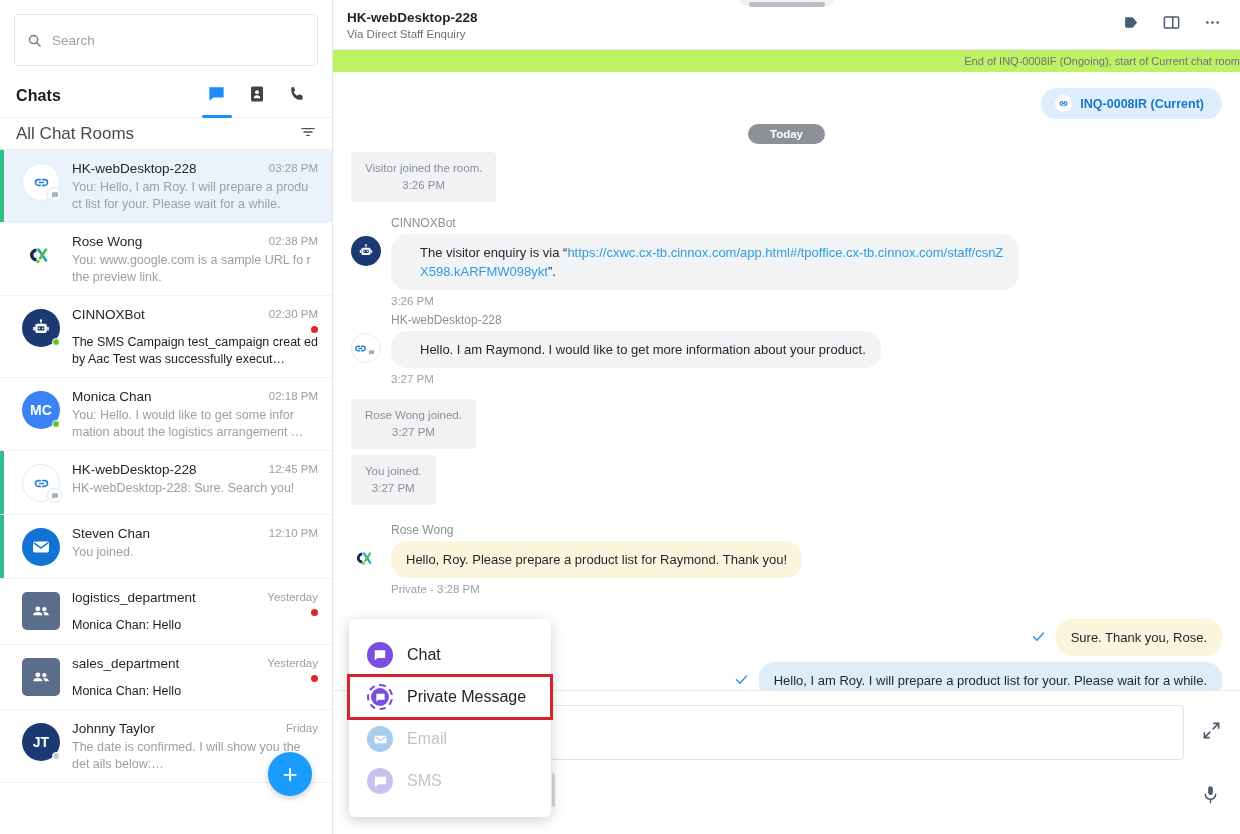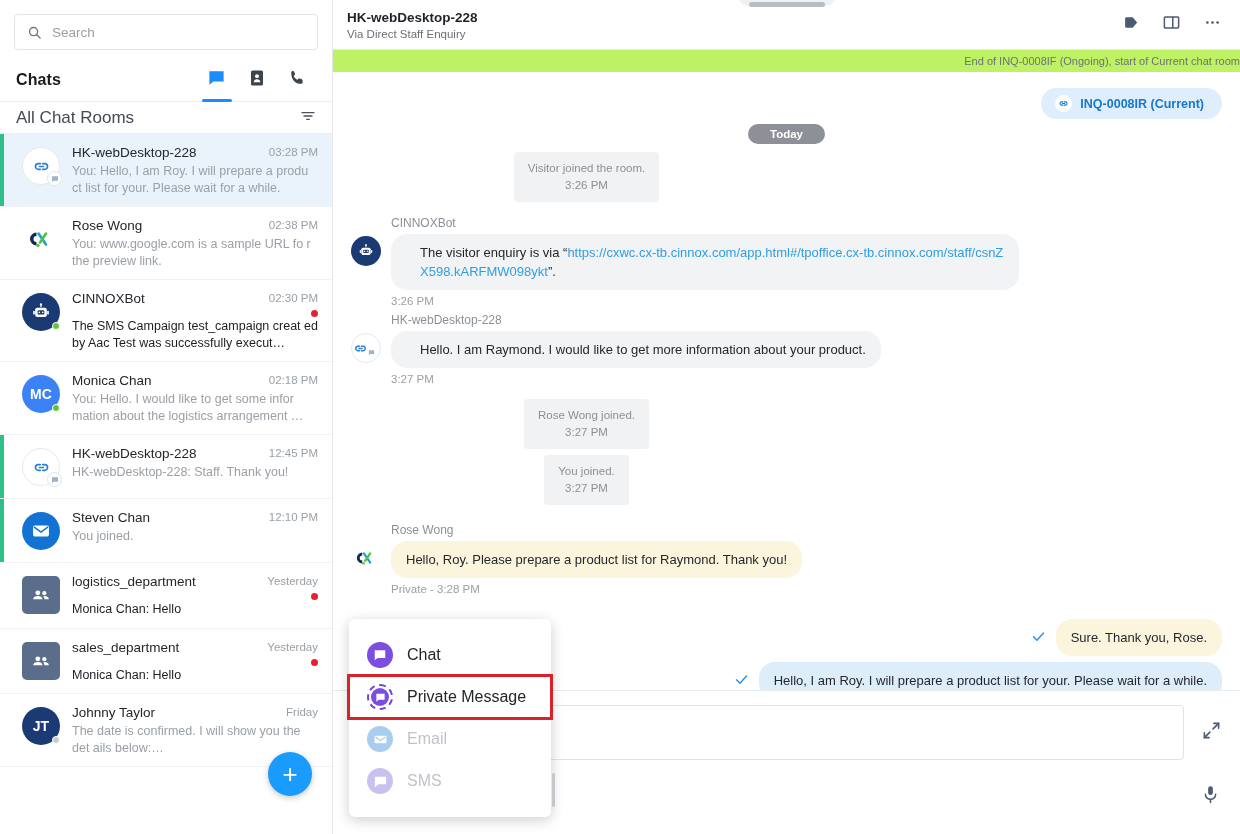--- a/index.html
+++ b/index.html
@@ -14,21 +14,21 @@
   
   .sidebar {
     width: 333px; height: 834px;
     background: #ffffff;
     border-right: 1px solid #e3e6ea;
     display: flex; flex-direction: column;
     position: relative;
   }
   .search-wrap { padding: 14px 14px 8px 14px; }
   .search-box {
-    height: 36px; border: 1px solid #e0e3e7; border-radius: 4px;
+    height: 52px; border: 1px solid #e0e3e7; border-radius: 4px;
     display: flex; align-items: center; gap: 10px; padding: 0 12px;
     background: #fff;
   }
   .search-box .ph { color: #9aa0a6; font-size: 13.5px; }
   .search-icon svg { display:block; }
 
   .chats-header {
     height: 44px; display: flex; align-items: center;
     padding: 0 18px 0 16px; justify-content: space-between;
     border-bottom: 1px solid #eceef1;
@@ -133,21 +133,21 @@
   .day-pill {
     background: #8d9197; color: #fff; font-size: 11.5px; font-weight: bold;
     border-radius: 12px; padding: 4px 22px;
   }
 
   .sys-wrap { display: flex; justify-content: center; margin: 4px 0 14px 0; }
   .sys-box {
     background: #f1f2f4; color: #8b9096; font-size: 11.5px; text-align: center;
     border-radius: 4px; padding: 8px 14px; line-height: 17px; min-width: 110px;
   }
-  .sys-wrap.right { justify-content: center; padding-right: 400px;}
+  .sys-wrap.right { justify-content: flex-start; padding-right: 400px;}
 
   .msg-row { display: flex; gap: 10px; align-items: flex-start; margin-bottom: 6px; }
   .msg-av { width: 30px; height: 30px; border-radius: 50%; flex: 0 0 30px;
     display:flex;align-items:center;justify-content:center; position: relative; margin-top:20px;}
   .msg-col { min-width: 0; }
   .msg-sender { font-size: 12px; color: #8b9096; margin-bottom: 4px; }
   .bubble {
     display: inline-block; border-radius: 16px; padding: 9px 15px;
     font-size: 13px; line-height: 19px; color: #24282c; max-width: 650px;
   }
@@ -348,21 +348,21 @@
             <svg width="8" height="8" viewBox="0 0 24 24" fill="#9cb3c9">
                 <path d="M3 4h18v13H8l-5 4z"></path>
               </svg>
           </span>
         </div>
         <div class="ci-body">
           <div class="ci-top">
             <div class="ci-name">HK-webDesktop-228</div>
             <div class="ci-time">12:45 PM</div>
           </div>
-          <div class="ci-prev">HK-webDesktop-228: Staff. Thank you!</div>
+          <div class="ci-prev">HK-webDesktop-228: Sure. Search you!</div>
         </div>
       </div>
 
       <div class="chat-item">
         <div class="edge"></div>
         <div class="avatar" style="background:#1273d4;">
           <svg width="20" height="20" viewBox="0 0 24 24" fill="#fff">
             <rect x="2.5" y="5.5" width="19" height="13" rx="2"></rect>
             <path d="M3.5 7l8.5 6.2L20.5 7" stroke="#1273d4" stroke-width="1.8" fill="none"></path>
           </svg>

